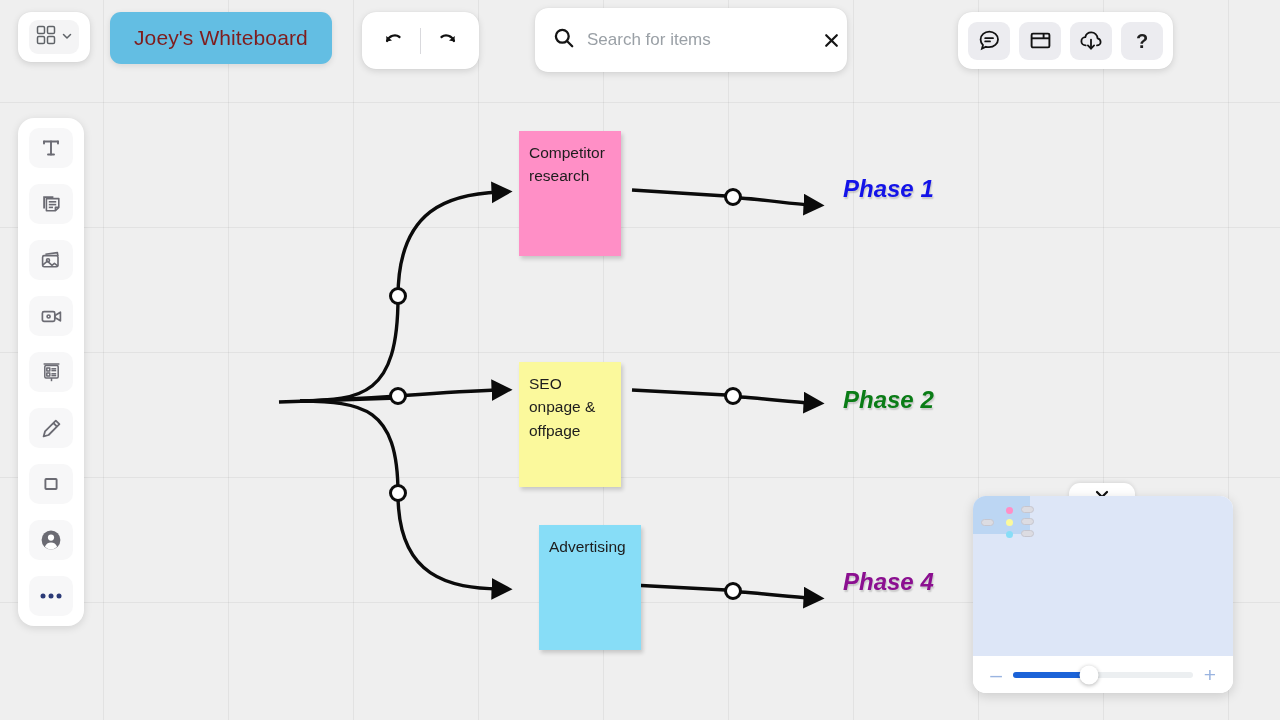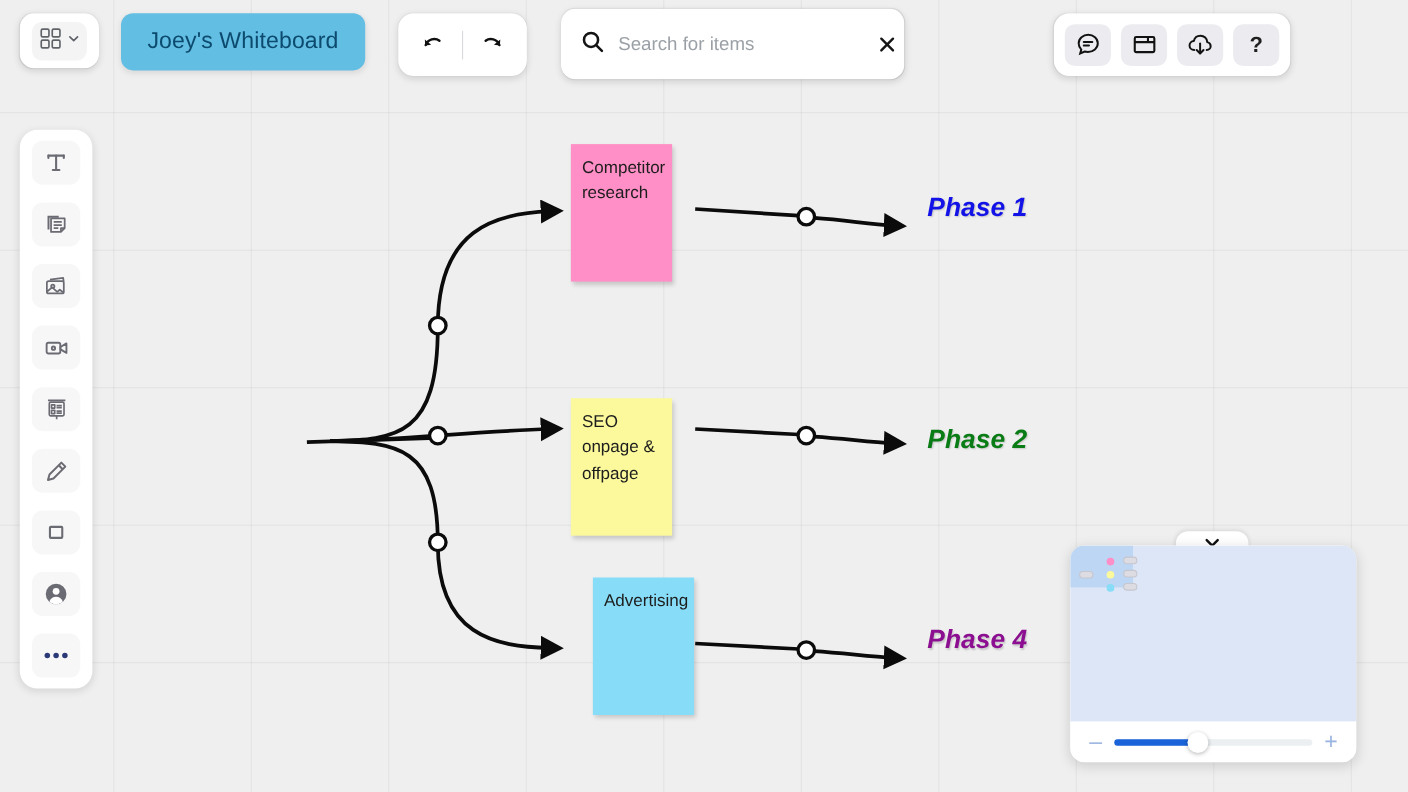--- a/index.html
+++ b/index.html
@@ -49,32 +49,32 @@
     padding: 5px 6px 5px 7px;
   }
 
   
   #title-chip {
     position: absolute; left: 110px; top: 12px;
     height: 52px; padding: 0 24px;
     background: #63bee3;
     border-radius: 11px;
     display: flex; align-items: center; justify-content: center;
-    color: #0c4a6e; font-size: 21px; letter-spacing: .1px;
+    color: #7f1d1d; font-size: 21px; letter-spacing: .1px;
     box-shadow: 0 2px 6px rgba(0,0,0,0.10);
     cursor: pointer; white-space: nowrap;
   }
 
   
   #history-bar { left: 362px; top: 12px; height: 57px; padding: 0 10px; gap: 0; }
   #history-bar .divider { width: 1px; height: 26px; background: #d9d9dd; margin: 0 4px; }
 
   
   #search-bar {
-    left: 510px; top: 8px; width: 312px; height: 64px;
+    left: 535px; top: 8px; width: 312px; height: 64px;
     border-radius: 13px; padding: 0 18px; gap: 12px;
   }
   #search-input {
     flex: 1; border: 0; outline: none; background: transparent;
     font-family: "Liberation Sans", sans-serif; font-size: 17px; color: #202124;
   }
   #search-input::placeholder { color: #9aa0a6; }
   #search-clear { cursor: pointer; flex: none; width: 22px; height: 22px;
                   display: flex; align-items: center; justify-content: center; }
 
@@ -101,21 +101,21 @@
 
   .node-label {
     position: absolute; font-weight: 700; white-space: pre-line;
     text-shadow: 1px 1.5px 1.5px rgba(0,0,0,0.16);
     cursor: pointer; pointer-events: auto; font-style: italic;
   }
   #root-label { left: 122px; top: 372px; font-size: 25px; color: #0c0c0c; line-height: 1.5; }
   .phase-label { font-size: 24px; }
 
   .sticky {
-    position: absolute; width: 92px; height: 125px;
+    position: absolute; width: 102px; height: 125px;
     padding: 10px 8px 8px 10px;
     font-size: 15.5px; line-height: 1.5; color: #1d1d1d;
     box-shadow: 2px 3px 4px rgba(0,0,0,0.17);
     cursor: pointer; pointer-events: auto;
     overflow: hidden;
   }
 
   
   #minimap-collapse {
     position: absolute; left: 1069px; top: 483px;

